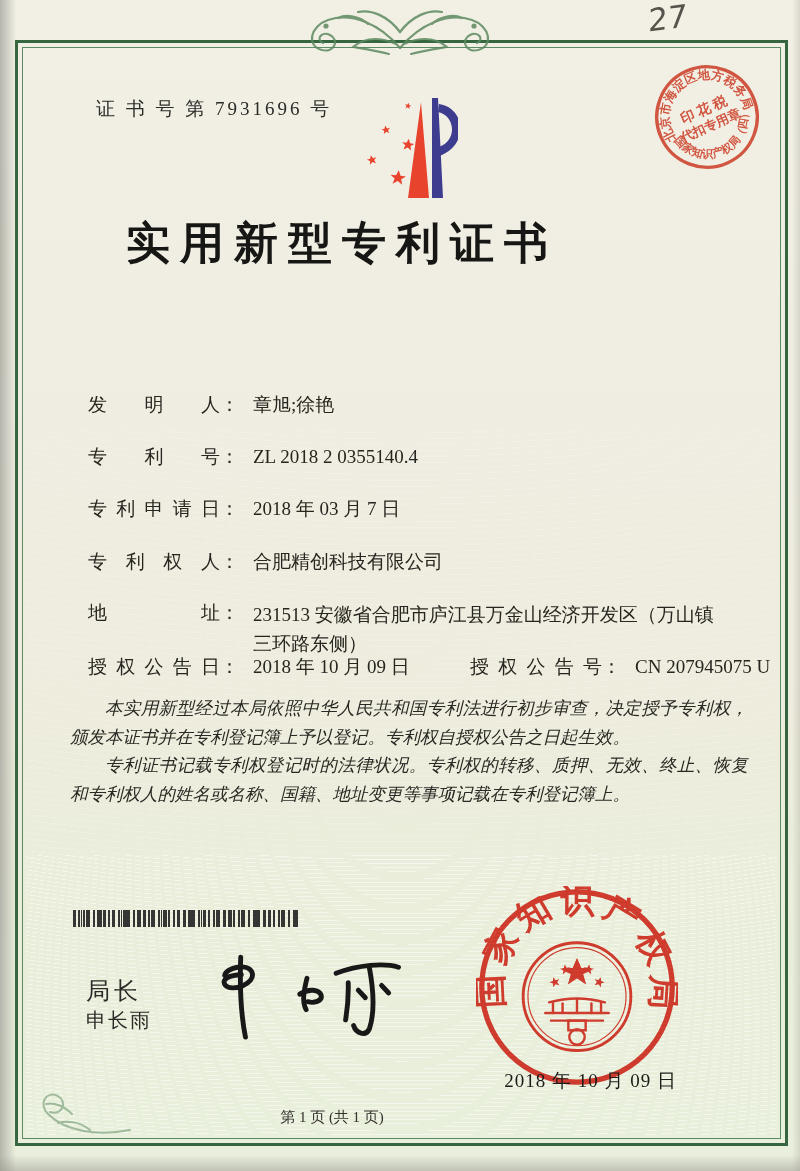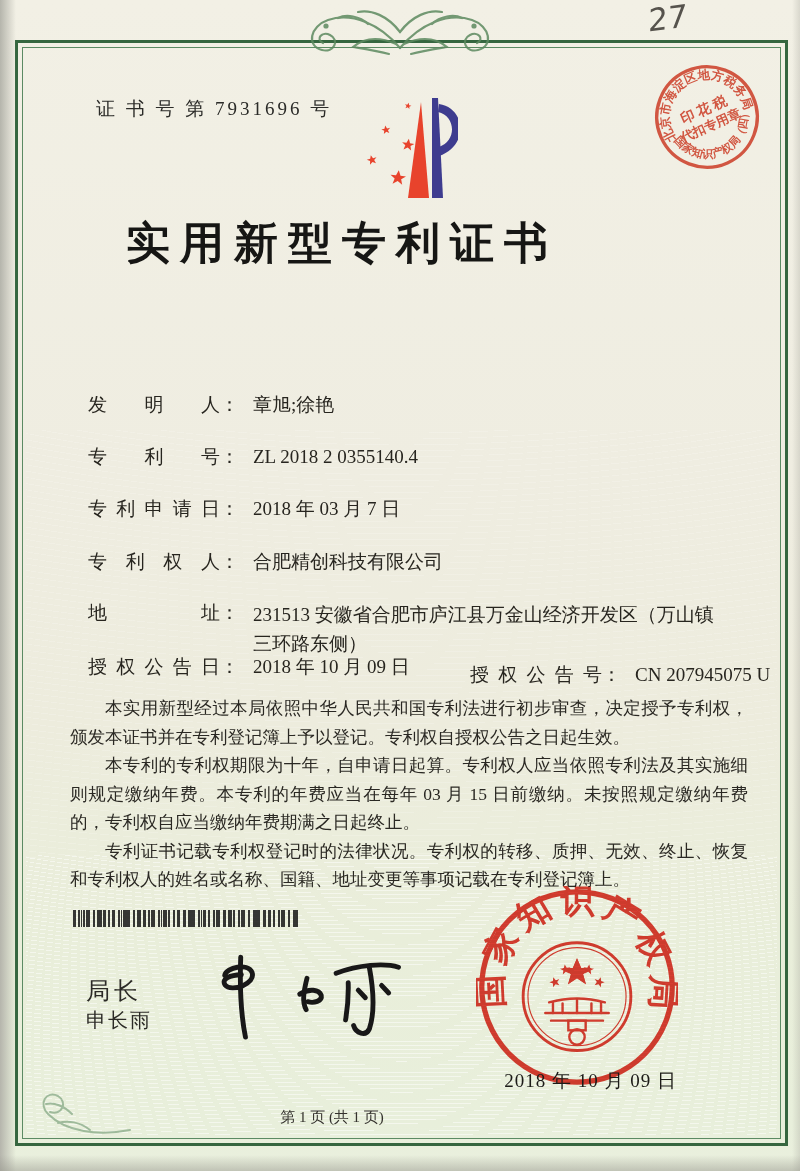--- a/index.html
+++ b/index.html
@@ -27,23 +27,23 @@
   .hand-note{position:absolute;left:648px;top:0px;font-size:31px;color:#56534d;
     font-family:"DejaVu Sans",sans-serif;transform:rotate(-7deg) skewX(-8deg);}
   .logo{position:absolute;left:336px;top:90px;}
   .title{position:absolute;left:0;width:684px;top:214px;text-align:center;font-size:44px;
     font-weight:600;letter-spacing:10px;color:#161614;}
   .row{position:absolute;left:88px;font-size:19px;color:#27251f;}
   .lbl{display:inline-block;width:132px;text-align:justify;text-align-last:justify;}
   .colon{display:inline-block;}
   .val{margin-left:14px;}
   .prewrap{display:inline-block;white-space:pre-line;vertical-align:top;max-width:490px;line-height:29px;}
-  .pair2{position:absolute;left:382px;top:8px;white-space:nowrap;}
+  .pair2{position:absolute;left:382px;top:0;white-space:nowrap;}
   .body-text{position:absolute;left:70px;width:678px;top:694px;font-size:17.5px;line-height:28.5px;
-    color:#2a2823;text-align:justify;}
+    color:#2a2823;text-align:justify;font-style:italic;}
   .body-text p{margin:0;text-indent:2em;}
   .barcode{position:absolute;left:73px;top:910px;width:225px;height:17px;opacity:.88;
     background:
      repeating-linear-gradient(90deg,#1d1d1d 0 2px,transparent 2px 5px),
      repeating-linear-gradient(90deg,#1d1d1d 0 1px,transparent 1px 8px),
      repeating-linear-gradient(90deg,#1d1d1d 0 3px,transparent 3px 13px);}
   .sig-title{position:absolute;left:86px;top:975px;font-size:24px;color:#2b2a26;letter-spacing:4px;}
   .sig-name{position:absolute;left:86px;top:1007px;font-size:20px;color:#2b2a26;letter-spacing:2px;}
   .autograph{position:absolute;left:198px;top:942px;transform:rotate(-2deg);}
   .seal{position:absolute;left:476px;top:886px;mix-blend-mode:multiply;opacity:.94;}
@@ -146,21 +146,20 @@
   </div>
   <div class="row" style="top:654px;right:40px">
     <span class="lbl">授权公告日</span><span class="colon">：</span><span class="val">2018 年 10 月 09 日</span>
     <span class="pair2">
       <span class="lbl">授权公告号</span><span class="colon">：</span><span class="val">CN 207945075 U</span>
     </span>
   </div>
 
   <div class="body-text">
     <p>本实用新型经过本局依照中华人民共和国专利法进行初步审查，决定授予专利权，颁发本证书并在专利登记簿上予以登记。专利权自授权公告之日起生效。</p>
-    <p>本专利的专利权期限为十年，自申请日起算。专利权人应当依照专利法及其实施细则规定缴纳年费。本专利的年费应当在每年 03 月 15 日前缴纳。未按照规定缴纳年费的，专利权自应当缴纳年费期满之日起终止。</p>
     <p>专利证书记载专利权登记时的法律状况。专利权的转移、质押、无效、终止、恢复和专利权人的姓名或名称、国籍、地址变更等事项记载在专利登记簿上。</p>
   </div>
 
   <div class="barcode"></div>
 
   <div class="sig-title">局长</div>
   <div class="sig-name">申长雨</div>
 
   <svg class="autograph" width="215" height="100" viewBox="0 0 220 100">
     <g stroke="#181818" stroke-width="5" fill="none" stroke-linecap="round" stroke-linejoin="round">

